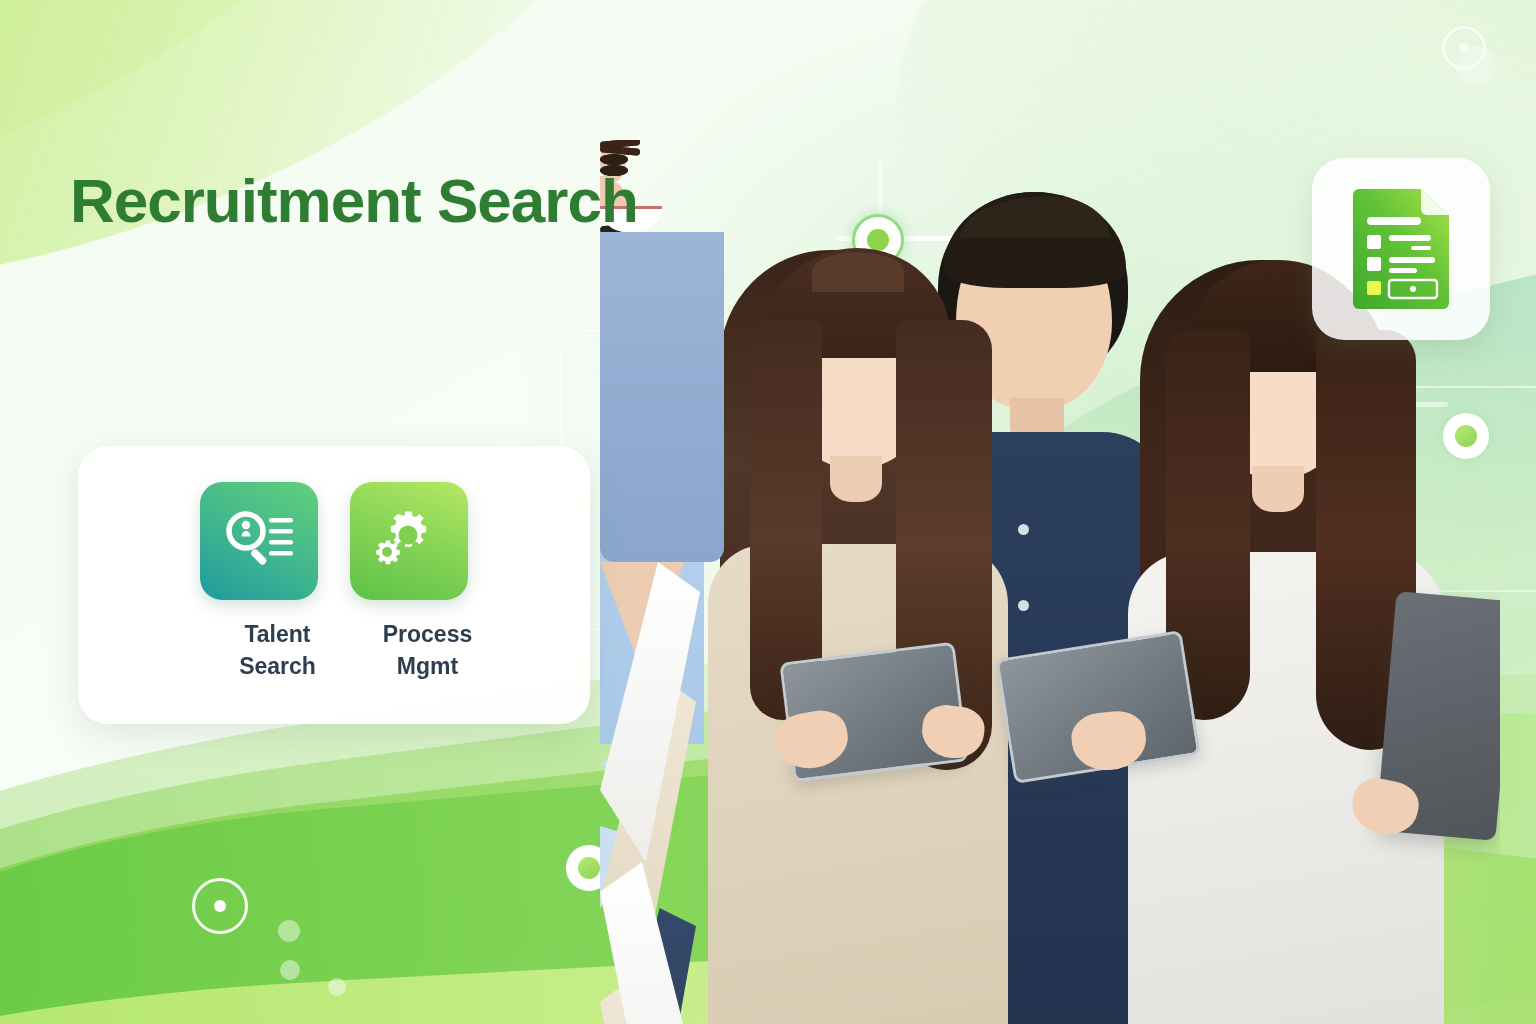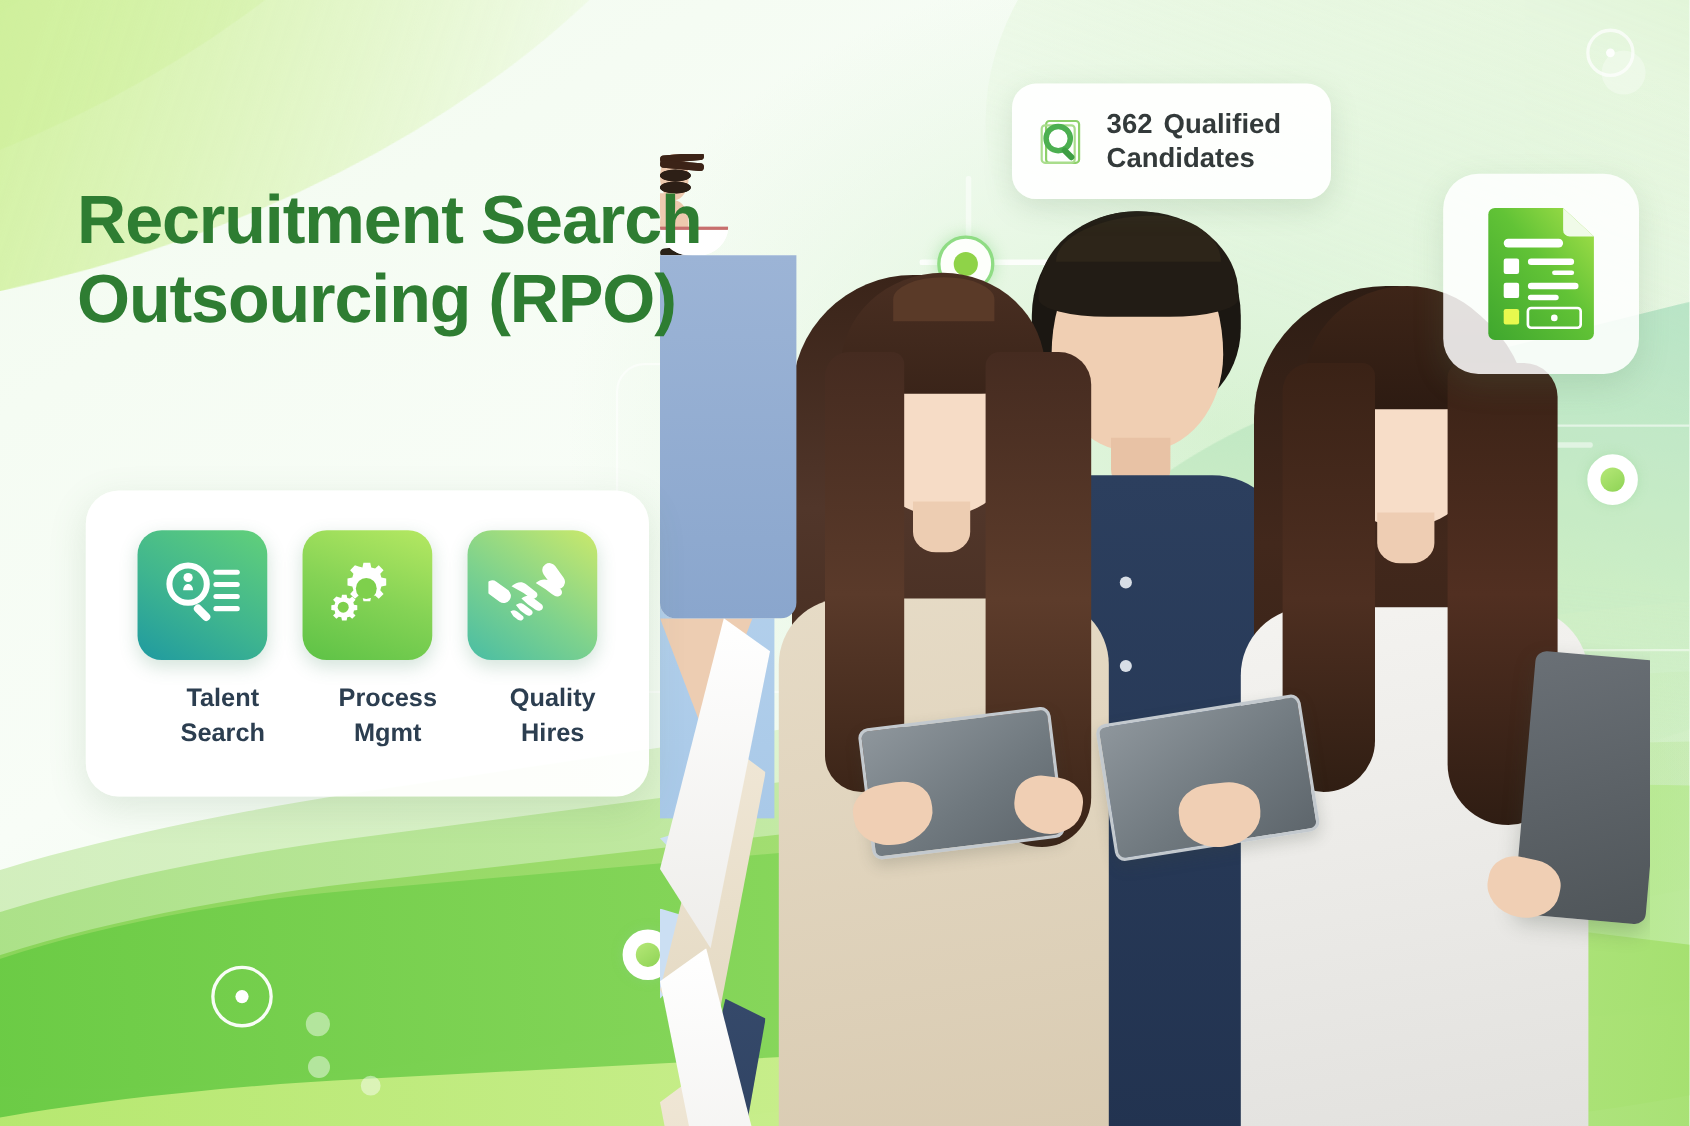--- a/index.html
+++ b/index.html
@@ -437,21 +437,20 @@
       <div class="laptop" style="left:786px; top:456px; width:120px; height:240px; transform:rotate(5deg);"></div>
       <div class="tablet" style="left:404px; top:504px; width:188px; height:126px; transform:rotate(-9deg);"></div>
       <div class="hand" style="left:472px; top:572px; width:74px; height:58px; transform:rotate(-6deg);"></div>
       <div class="hand" style="left:752px; top:640px; width:66px; height:54px; transform:rotate(12deg);"></div>
     </div>
 
   </div>
 
   <h1 class="headline">
     <span class="hl-green">Recruitment Search</span>
-    <span class="hl-green">Outsourcing (RPO)</span>
   </h1>
 
   <div class="feature-card">
 
     <div class="feature">
       <div class="feat-tile tile-1">
         <svg width="74" height="70" viewBox="0 0 74 70">
           <circle cx="24" cy="25" r="17" fill="none" stroke="#ffffff" stroke-width="5.5"></circle>
           <circle cx="24" cy="19" r="4.2" fill="#ffffff"></circle>
           <path d="M19.5 30.5c0-3.2 2-5.6 4.5-5.6s4.5 2.4 4.5 5.6z" fill="#ffffff"></path>
@@ -474,54 +473,23 @@
             <circle cx="37" cy="28" r="9.5" fill="#7ed04c"></circle>
             <path d="M18 38l2.3.6.6-3h4.2l.6 3 2.3.6 2.2-2 3 3-2 2.2.6 2.3 3 .6v4.2l-3 .6-.6 2.3 2 2.2-3 3-2.2-2-2.3.6-.6 3h-4.2l-.6-3-2.3-.6-2.2 2-3-3 2-2.2-.6-2.3-3-.6v-4.2l3-.6.6-2.3-2-2.2 3-3z" transform="translate(-6,-2)"></path>
             <circle cx="16" cy="45" r="5" fill="#7ed04c"></circle>
           </g>
         </svg>
       </div>
       <div class="feat-label">Process
 Mgmt</div>
     </div>
 
-    <div class="feature">
-      <div class="feat-tile tile-3">
-        <svg width="80" height="60" viewBox="0 0 80 60">
-          <g fill="#ffffff">
-            <rect x="2" y="14" width="26" height="13" rx="6.5" transform="rotate(36 2 14)"></rect>
-            <rect x="52" y="4" width="26" height="13" rx="6.5" transform="rotate(54 60 6)"></rect>
-            <path d="M21 22c5-4 9-5 13-2l9 7c2.5 2 2 5-1 6-2 .6-4-.4-6-2l-4-3z"></path>
-            <path d="M30 33c4-3 7-3 10-1l8 6c2.5 2 2 5-1 6-2 .7-4-.3-6-2l-5-3.5z"></path>
-            <path d="M25 39c3-2 5.5-2 8 0l6 4.5c2 1.6 1.5 4.2-1 5-1.7.6-3.4-.2-5-1.5l-4-3z"></path>
-            <path d="M20 45c2.5-1.6 4.5-1.6 6.5.2l4.5 3.6c1.7 1.4 1.2 3.6-1 4.2-1.5.5-3-.3-4.3-1.4l-3-2.4z"></path>
-            <path d="M43 19c5-4 10-4 14-1l8 6c3 2.4 2.4 6-1 7-2.4.7-4.8-.6-7-2.4l-5-4z"></path>
-          </g>
-        </svg>
-      </div>
-      <div class="feat-label">Quality
-Hires</div>
-    </div>
-
-  </div>
-
-  <div class="stat-badge">
-    <div class="stat-icon">
-      <svg width="48" height="48" viewBox="0 0 48 48">
-        <rect x="9" y="5" width="30" height="38" rx="3" fill="none" stroke="#8dd06a" stroke-width="2"></rect>
-        <rect x="5" y="9" width="30" height="34" rx="3" fill="none" stroke="#a9dd8c" stroke-width="2"></rect>
-        <circle cx="20" cy="21" r="11" fill="none" stroke="#4caf50" stroke-width="5"></circle>
-        <rect x="26" y="28" width="14" height="5.6" rx="2.8" fill="#3e9e43" transform="rotate(45 26 28)"></rect>
-      </svg>
-    </div>
-    <div class="stat-text">
-      <span class="stat-num">362</span><span>Qualified</span><br>
-      <span>Candidates</span>
-    </div>
-  </div>
+
+  </div>
+
 
   <div class="doc-card">
     <svg class="doc-icon" viewBox="0 0 108 124">
       <defs>
         <linearGradient id="dg" x1="0" y1="1" x2="1" y2="0">
           <stop offset="0" stop-color="#3fa72e"></stop>
           <stop offset="0.55" stop-color="#62c336"></stop>
           <stop offset="1" stop-color="#a9e24a"></stop>
         </linearGradient>
       </defs>

